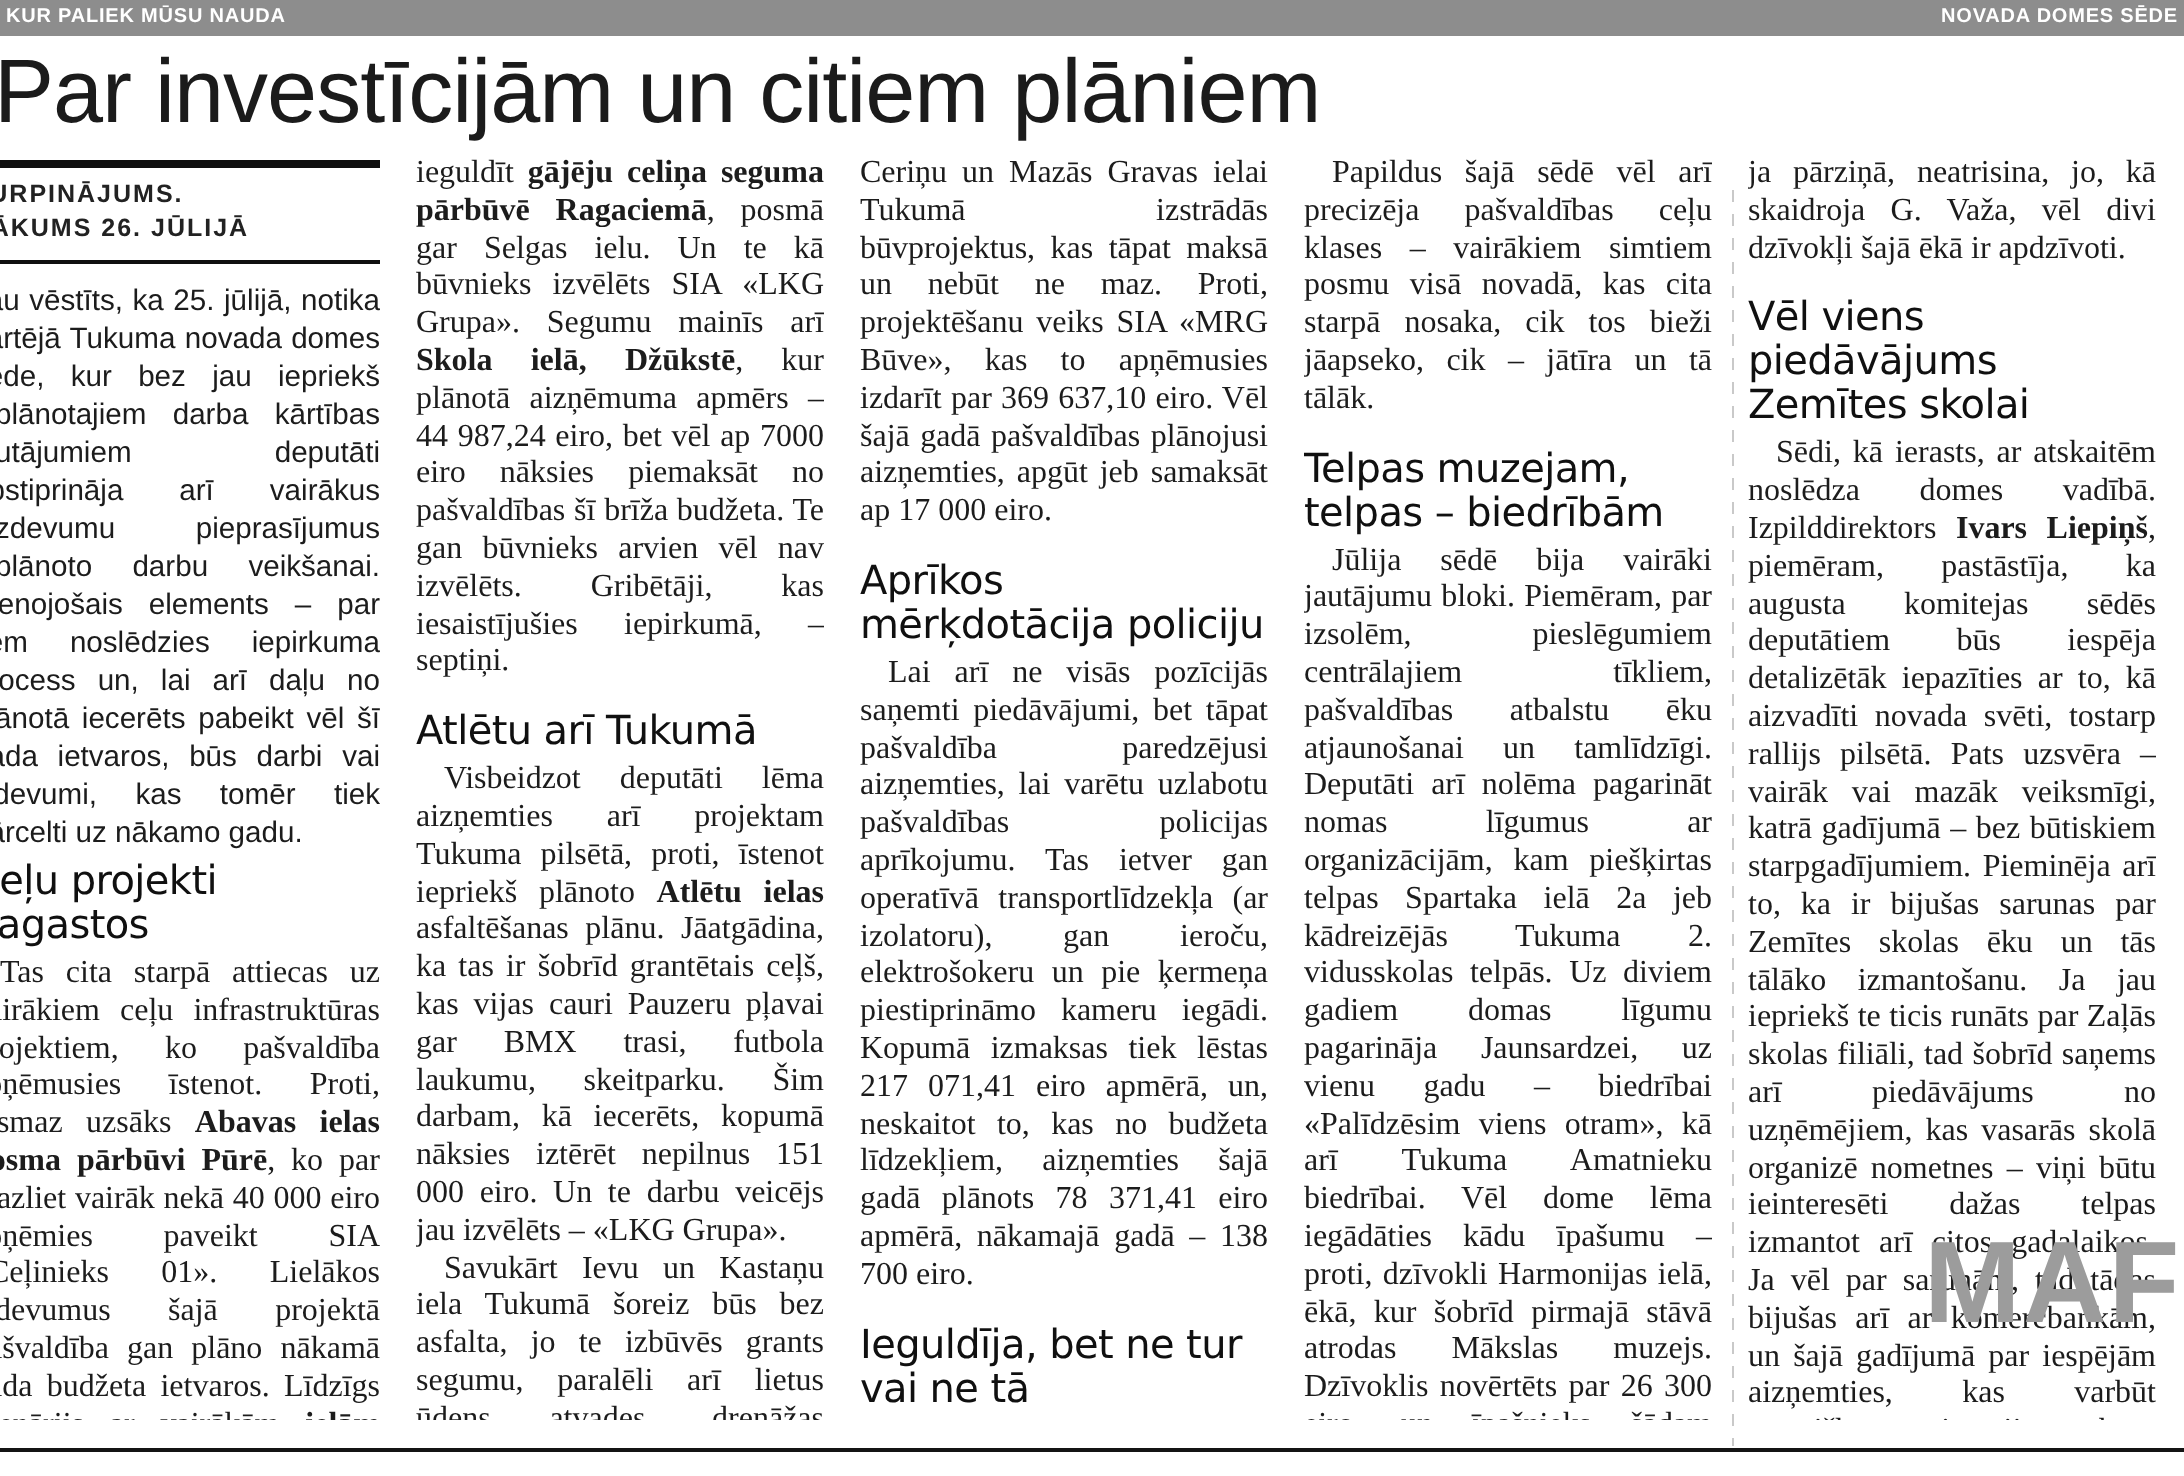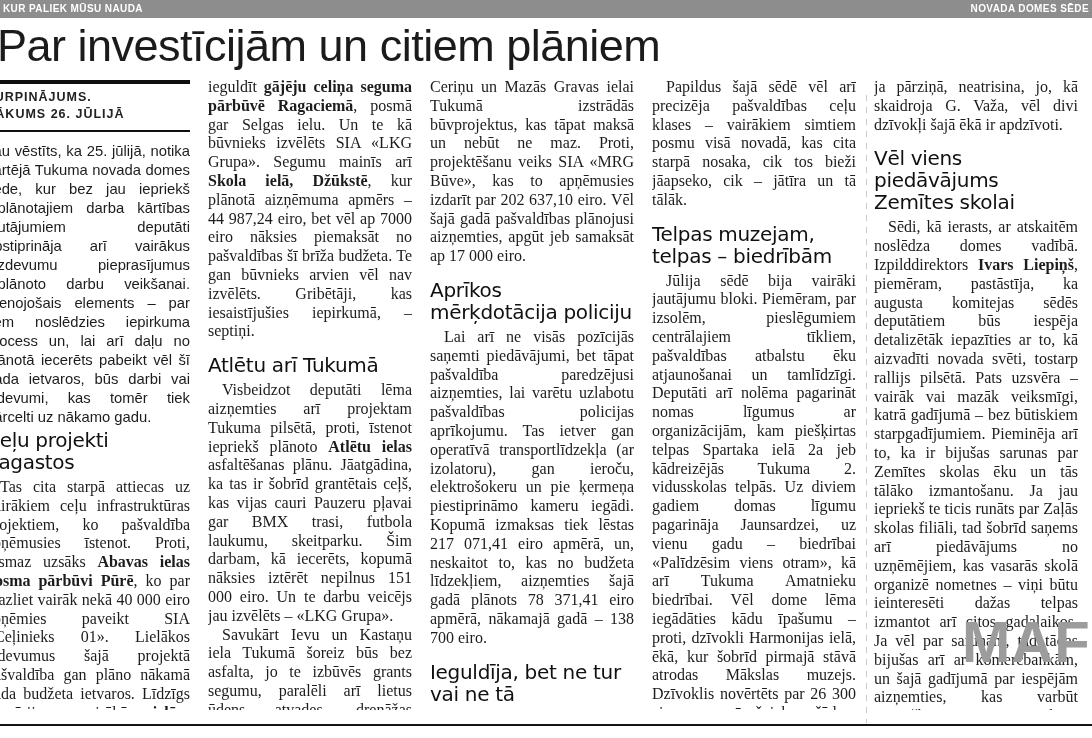--- a/index.html
+++ b/index.html
@@ -95,21 +95,21 @@
         <h2 class="first">Ceļu projekti pagastos</h2>
         <p class="indent"><span>Tas cita starpā attiecas uz vairākiem ceļu infrastruktūras projektiem, ko pašvaldība apņēmusies īstenot. Proti, vismaz uzsāks </span><b>Abavas ielas posma pārbūvi Pūrē</b><span>, ko par mazliet vairāk nekā 40 000 eiro apņēmies paveikt SIA «Ceļinieks 01». Lielākos izdevumus šajā projektā pašvaldība gan plāno nākamā gada budžeta ietvaros. Līdzīgs scenārijs ar vairākām </span><b>ielām Engurē</b><span>, kur, lai mainītu segumu Lašu, Dārzniecības, Nākotnes un Liepu ielā, kopējie izdevumi varētu pārsniegt 190 000 eiro (darbus arī veiks «Ceļinieks 01»). Ap 109 000  eiro savukārt plānots</span></p>
       </div>
       <div class="col">
         <p><span>ieguldīt </span><b>gājēju celiņa seguma pārbūvē Ragaciemā</b><span>, posmā gar Selgas ielu. Un te kā būvnieks izvēlēts SIA «LKG Grupa». Segumu mainīs arī </span><b>Skola ielā, Džūkstē</b><span>, kur plānotā aizņēmuma apmērs – 44  987,24 eiro, bet vēl ap 7000 eiro nāksies piemaksāt no pašvaldības šī brīža budžeta. Te gan būvnieks arvien vēl nav izvēlēts. Gribētāji, kas iesaistījušies iepirkumā, – septiņi.</span></p>
         <h2>Atlētu arī Tukumā</h2>
         <p class="indent"><span>Visbeidzot deputāti lēma aizņemties arī projektam Tukuma pilsētā, proti, īstenot iepriekš plānoto </span><b>Atlētu ielas</b><span> asfaltēšanas plānu. Jāatgādina, ka tas ir šobrīd grantētais ceļš, kas vijas cauri Pauzeru pļavai gar BMX trasi, futbola laukumu, skeitparku. Šim darbam, kā iecerēts, kopumā nāksies iztērēt nepilnus 151 000 eiro. Un te darbu veicējs jau izvēlēts – «LKG Grupa».</span></p>
         <p class="indent"><span>Savukārt Ievu un Kastaņu iela Tukumā šoreiz būs bez asfalta, jo te izbūvēs grants segumu, paralēli arī lietus ūdens atvades, drenāžas sistēmu un apgaismojumu. Te plānotie izdevumi 519  069,73 eiro apmērā, taču, kāda būs piedāvātā cena pēc iepirkumu, vēl nav zināms, jo pretendentu piedāvājumu vēl vērtē.</span></p>
       </div>
       <div class="col">
-        <p><span>Ceriņu un Mazās Gravas ielai Tukumā izstrādās būvprojektus, kas tāpat maksā un nebūt ne maz. Proti, projektēšanu veiks SIA «MRG Būve», kas to apņēmusies izdarīt par 202 637,10 eiro. Vēl šajā gadā pašvaldības plānojusi aizņemties, apgūt jeb samaksāt ap 17 000 eiro.</span></p>
+        <p><span>Ceriņu un Mazās Gravas ielai Tukumā izstrādās būvprojektus, kas tāpat maksā un nebūt ne maz. Proti, projektēšanu veiks SIA «MRG Būve», kas to apņēmusies izdarīt par 369 637,10 eiro. Vēl šajā gadā pašvaldības plānojusi aizņemties, apgūt jeb samaksāt ap 17 000 eiro.</span></p>
         <h2>Aprīkos mērķdotācija policiju</h2>
         <p class="indent"><span>Lai arī ne visās pozīcijās saņemti piedāvājumi, bet tāpat pašvaldība paredzējusi aizņemties, lai varētu uzlabotu pašvaldības policijas aprīkojumu. Tas ietver gan operatīvā transportlīdzekļa (ar izolatoru), gan ieroču, elektrošokeru un pie ķermeņa piestiprināmo kameru iegādi. Kopumā izmaksas tiek lēstas 217 071,41 eiro apmērā, un, neskaitot to, kas no budžeta līdzekļiem, aizņemties šajā gadā plānots 78 371,41 eiro apmērā, nākamajā gadā – 138 700 eiro.</span></p>
         <h2>Ieguldīja, bet ne tur vai ne tā</h2>
         <p class="indent"><span>Tā vēl pavasarī tika secināts auditā par to, kā izlietota Valsts autoceļu fonda programmas ietvaros pašvaldībai piešķirtā mērķdotācija, kas paredzēta ceļu uzturēšanai. Summa, par kuru runa, kā sēdē skaidroja novada domes priekšsēdētājs </span></p>
       </div>
       <div class="col">
         <p class="indent"><span>Papildus šajā sēdē vēl arī precizēja pašvaldības ceļu klases – vairākiem simtiem posmu visā novadā, kas cita starpā nosaka, cik tos bieži jāapseko, cik – jātīra un tā tālāk.</span></p>
         <h2>Telpas muzejam, telpas – biedrībām</h2>
         <p class="indent"><span>Jūlija sēdē bija vairāki jautājumu bloki. Piemēram, par izsolēm, pieslēgumiem centrālajiem tīkliem, pašvaldības atbalstu ēku atjaunošanai un tamlīdzīgi. Deputāti arī nolēma pagarināt nomas līgumus ar organizācijām, kam piešķirtas telpas Spartaka ielā 2a jeb kādreizējās Tukuma 2. vidusskolas telpās. Uz diviem gadiem domas līgumu pagarināja Jaunsardzei, uz vienu gadu – biedrībai «Palīdzēsim viens otram», kā arī Tukuma Amatnieku biedrībai. Vēl dome lēma iegādāties kādu īpašumu – proti, dzīvokli Harmonijas ielā, ēkā, kur šobrīd pirmajā stāvā atrodas Mākslas muzejs. Dzīvoklis novērtēts par 26 300 eiro, un īpašnieks šādam piedāvājumam arī piekritis. Pilnībā tas gan jautājumu par to, lai ēka pilnībā būtu muze-</span></p>
       </div>

